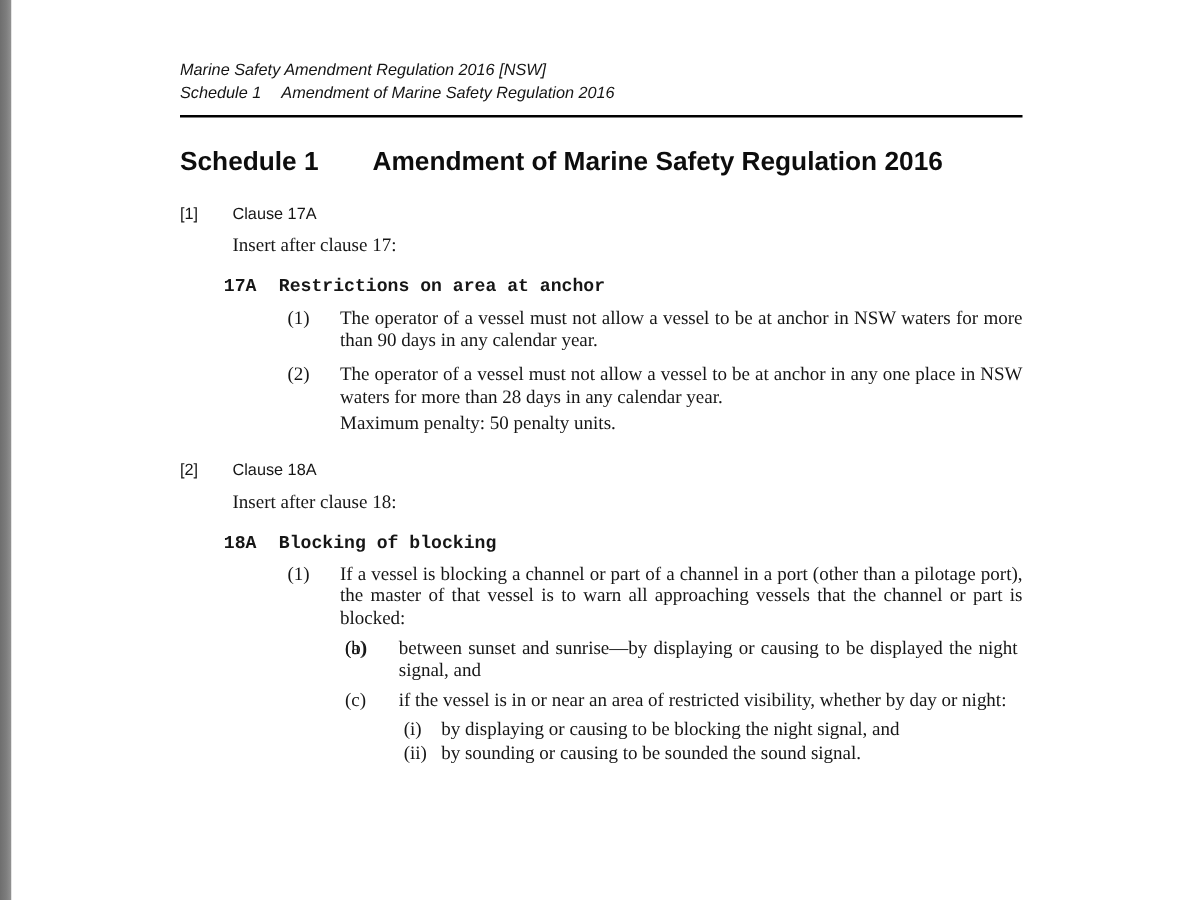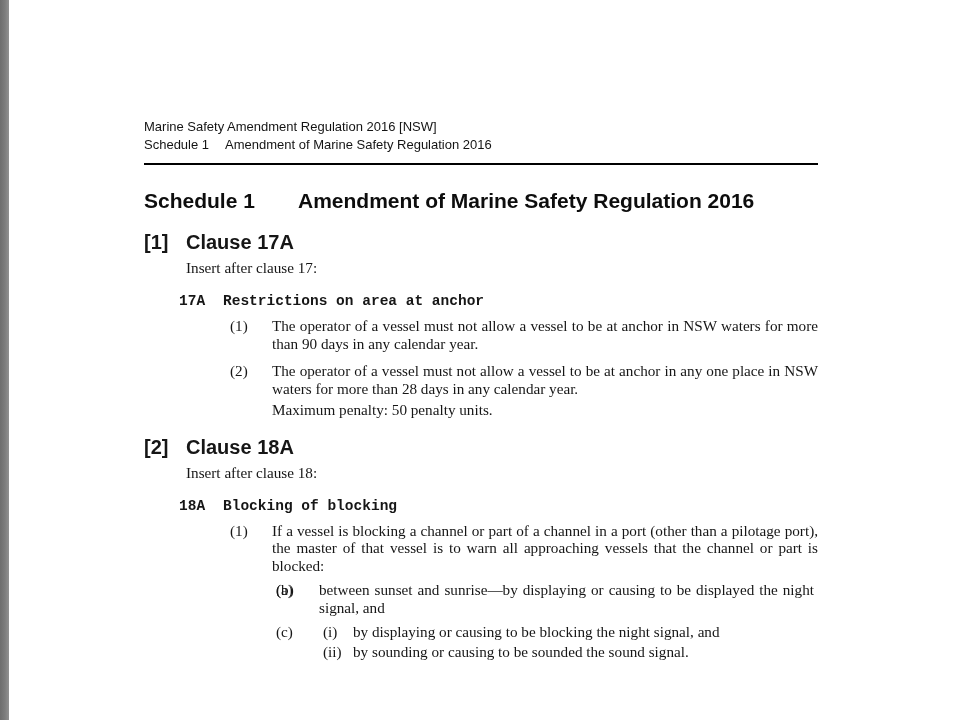--- a/index.html
+++ b/index.html
@@ -23,25 +23,26 @@
     background: linear-gradient(to right, #6e6e6e 0%, #7d7d7d 55%, #929292 100%);
   }
   .page {
     position: absolute;
     left: 144px;
     top: 0;
     width: 674px;
   }
   
   .doc-header {
-    margin-top: 118px;
+    margin-top: 47px;
     font-family: "Liberation Sans", sans-serif;
     font-size: 13px;
     line-height: 18px;
     color: #141414;
+    font-style: italic;
   }
   .doc-header .hl-label { display: inline-block; margin-right: 16px; }
   .rule {
     margin-top: 9px;
     border-top: 2px solid #000;
     height: 0;
   }
   
   .h1 {
     margin: 23px 0 0 0;
@@ -50,22 +51,22 @@
     font-size: 21px;
     line-height: 26px;
     color: #0d0d0d;
     white-space: nowrap;
   }
   .h1 .h1-label { display: inline-block; width: 154px; }
   
   .item-head {
     margin-top: 19px;
     font-family: "Liberation Sans", sans-serif;
-    font-weight: bold;
-    font-size: 20px;
+    font-weight: normal;
+    font-size: 13px;
     line-height: 18px;
   }
   .item-head .bracket { display: inline-block; width: 42px; }
   
   .intro {
     margin: 8px 0 0 0;
     padding-left: 42px;
     font-size: 15.2px;
     line-height: 18px;
   }
@@ -181,20 +182,21 @@
       <span class="m">(a)</span>
     </div>
 
     <div class="para">
       <span class="m">(b)</span>
       <div class="just">between sunset and sunrise—by displaying or causing to be displayed the night signal, and</div>
     </div>
 
     <div class="para">
       <span class="m">(c)</span>
+      <div class="just">if the vessel is in or near an area of restricted visibility, whether by day or night:</div>
     </div>
 
     <div class="subpara">
       <span class="m">(i)</span>
       <div>by displaying or causing to be blocking the night signal, and</div>
     </div>
 
     <div class="subpara">
       <span class="m">(ii)</span>
       <div>by sounding or causing to be sounded the sound signal.</div>

